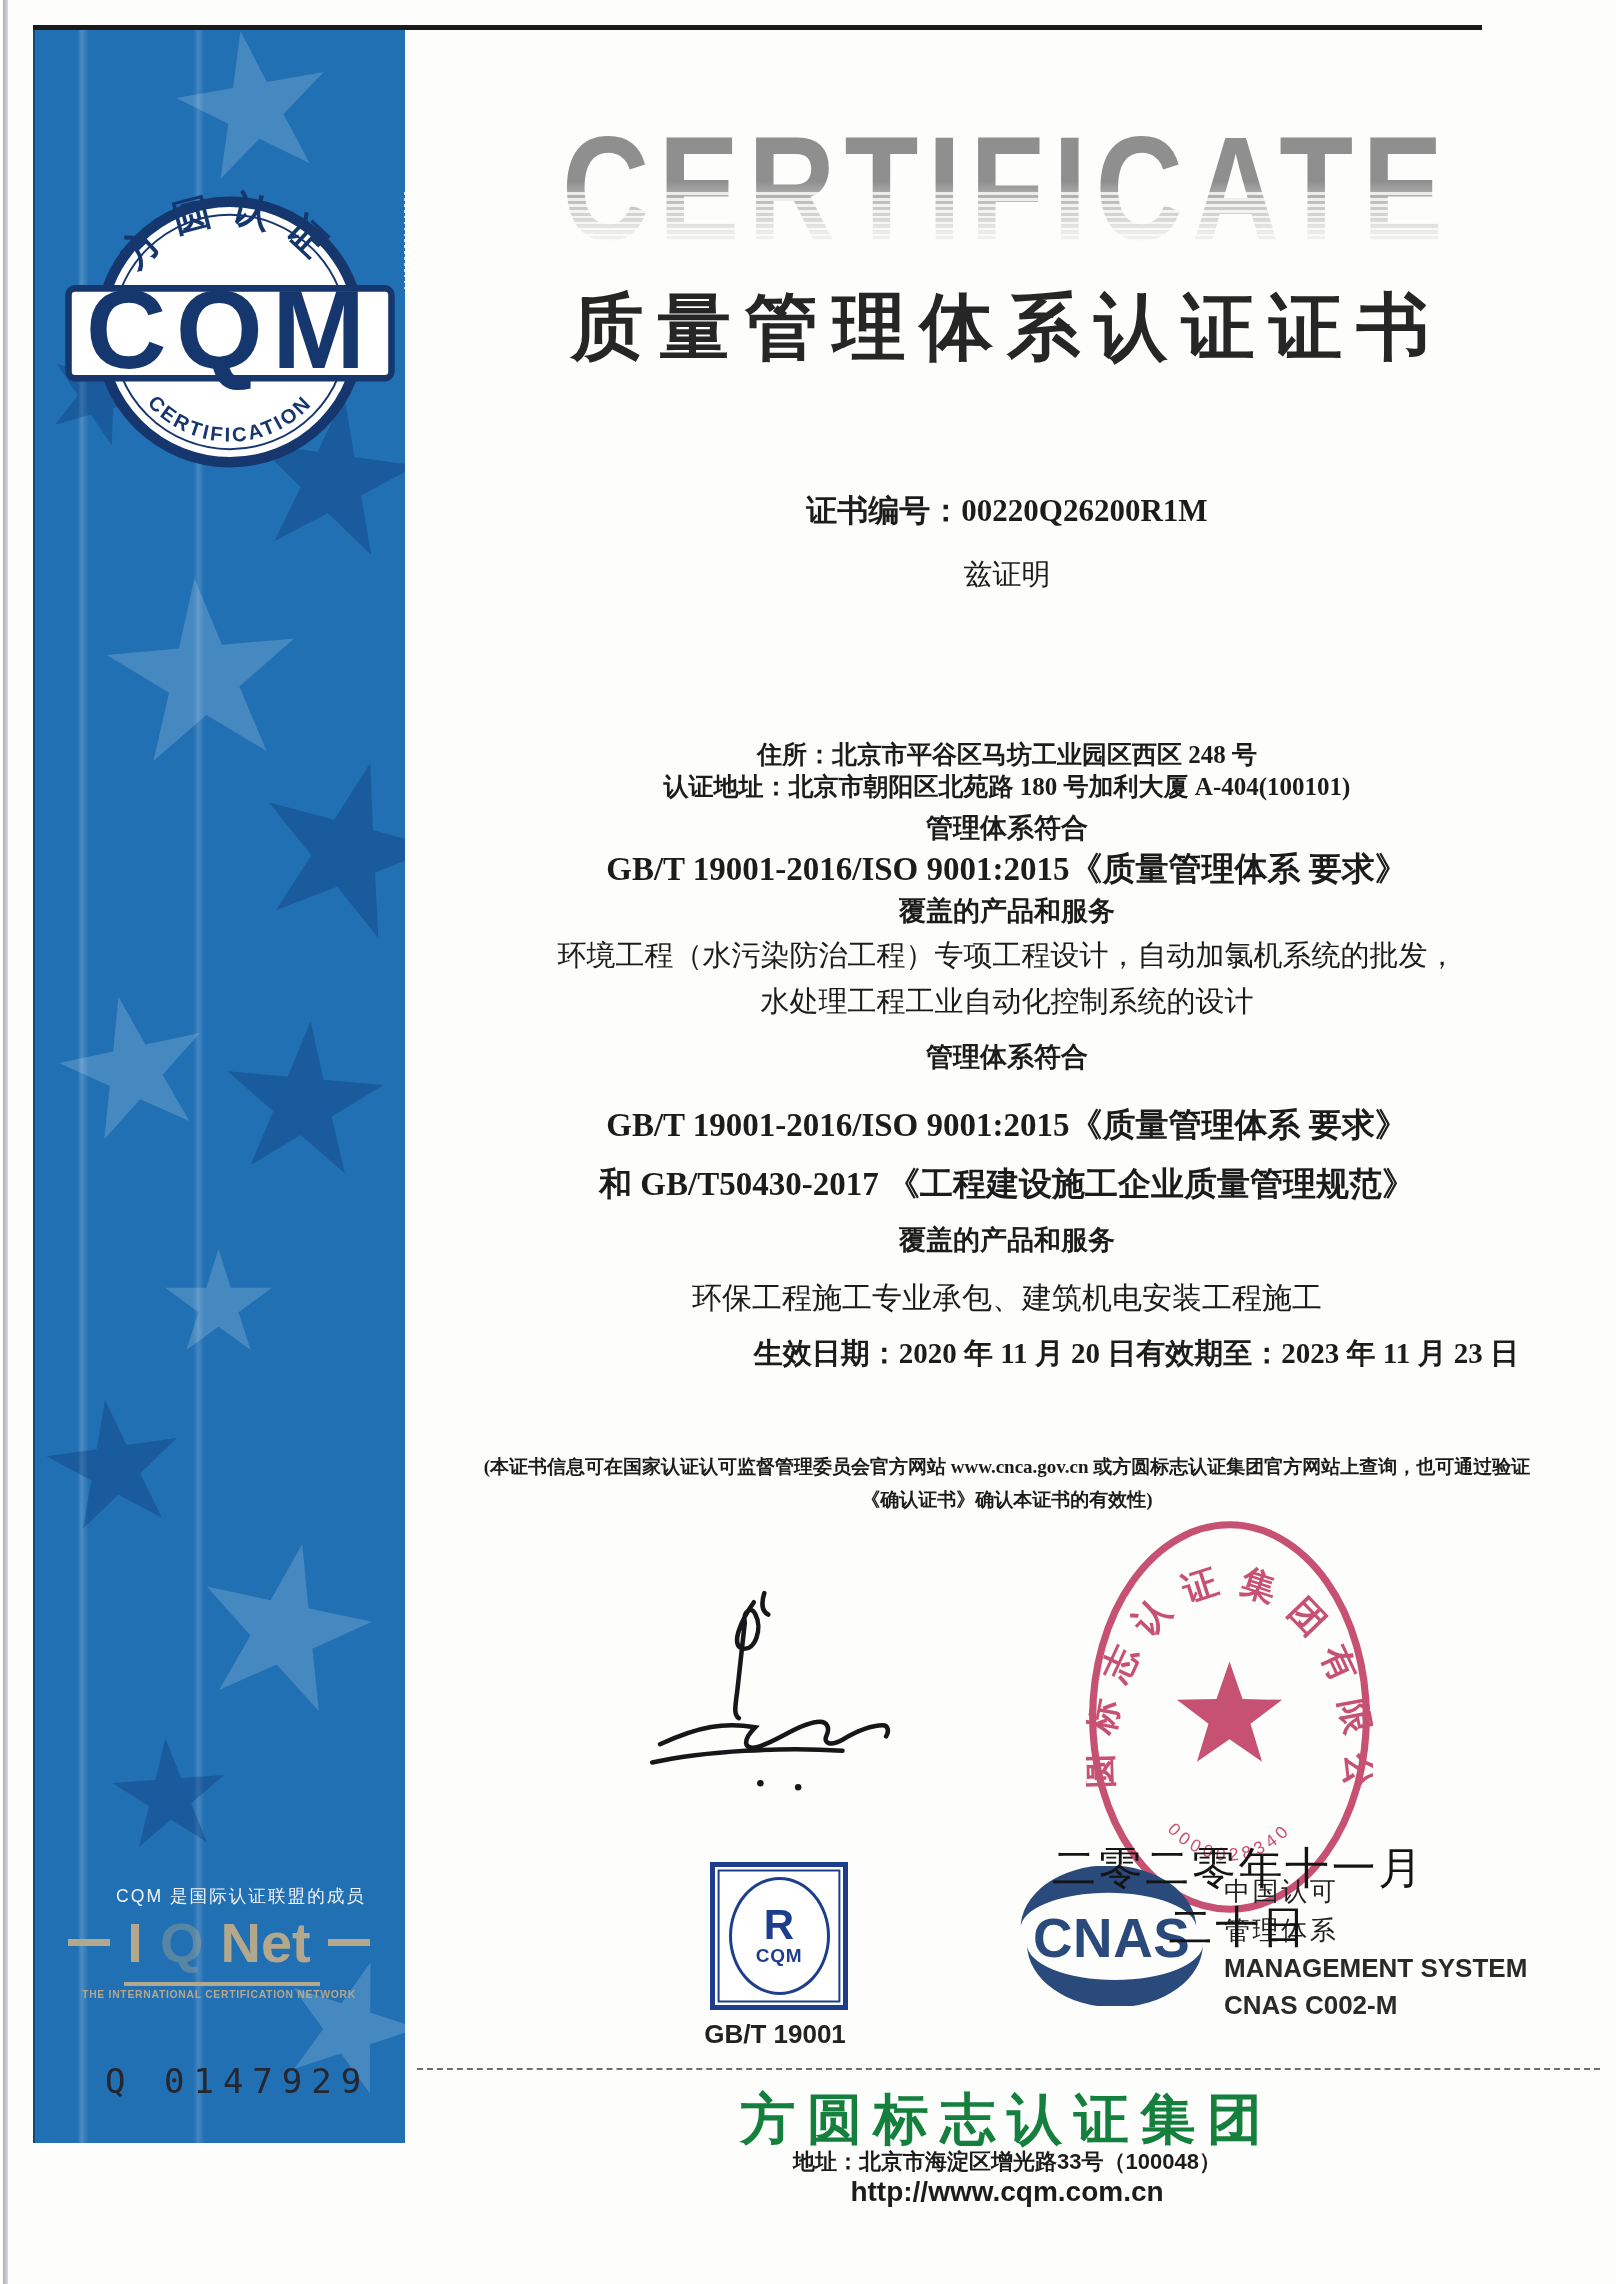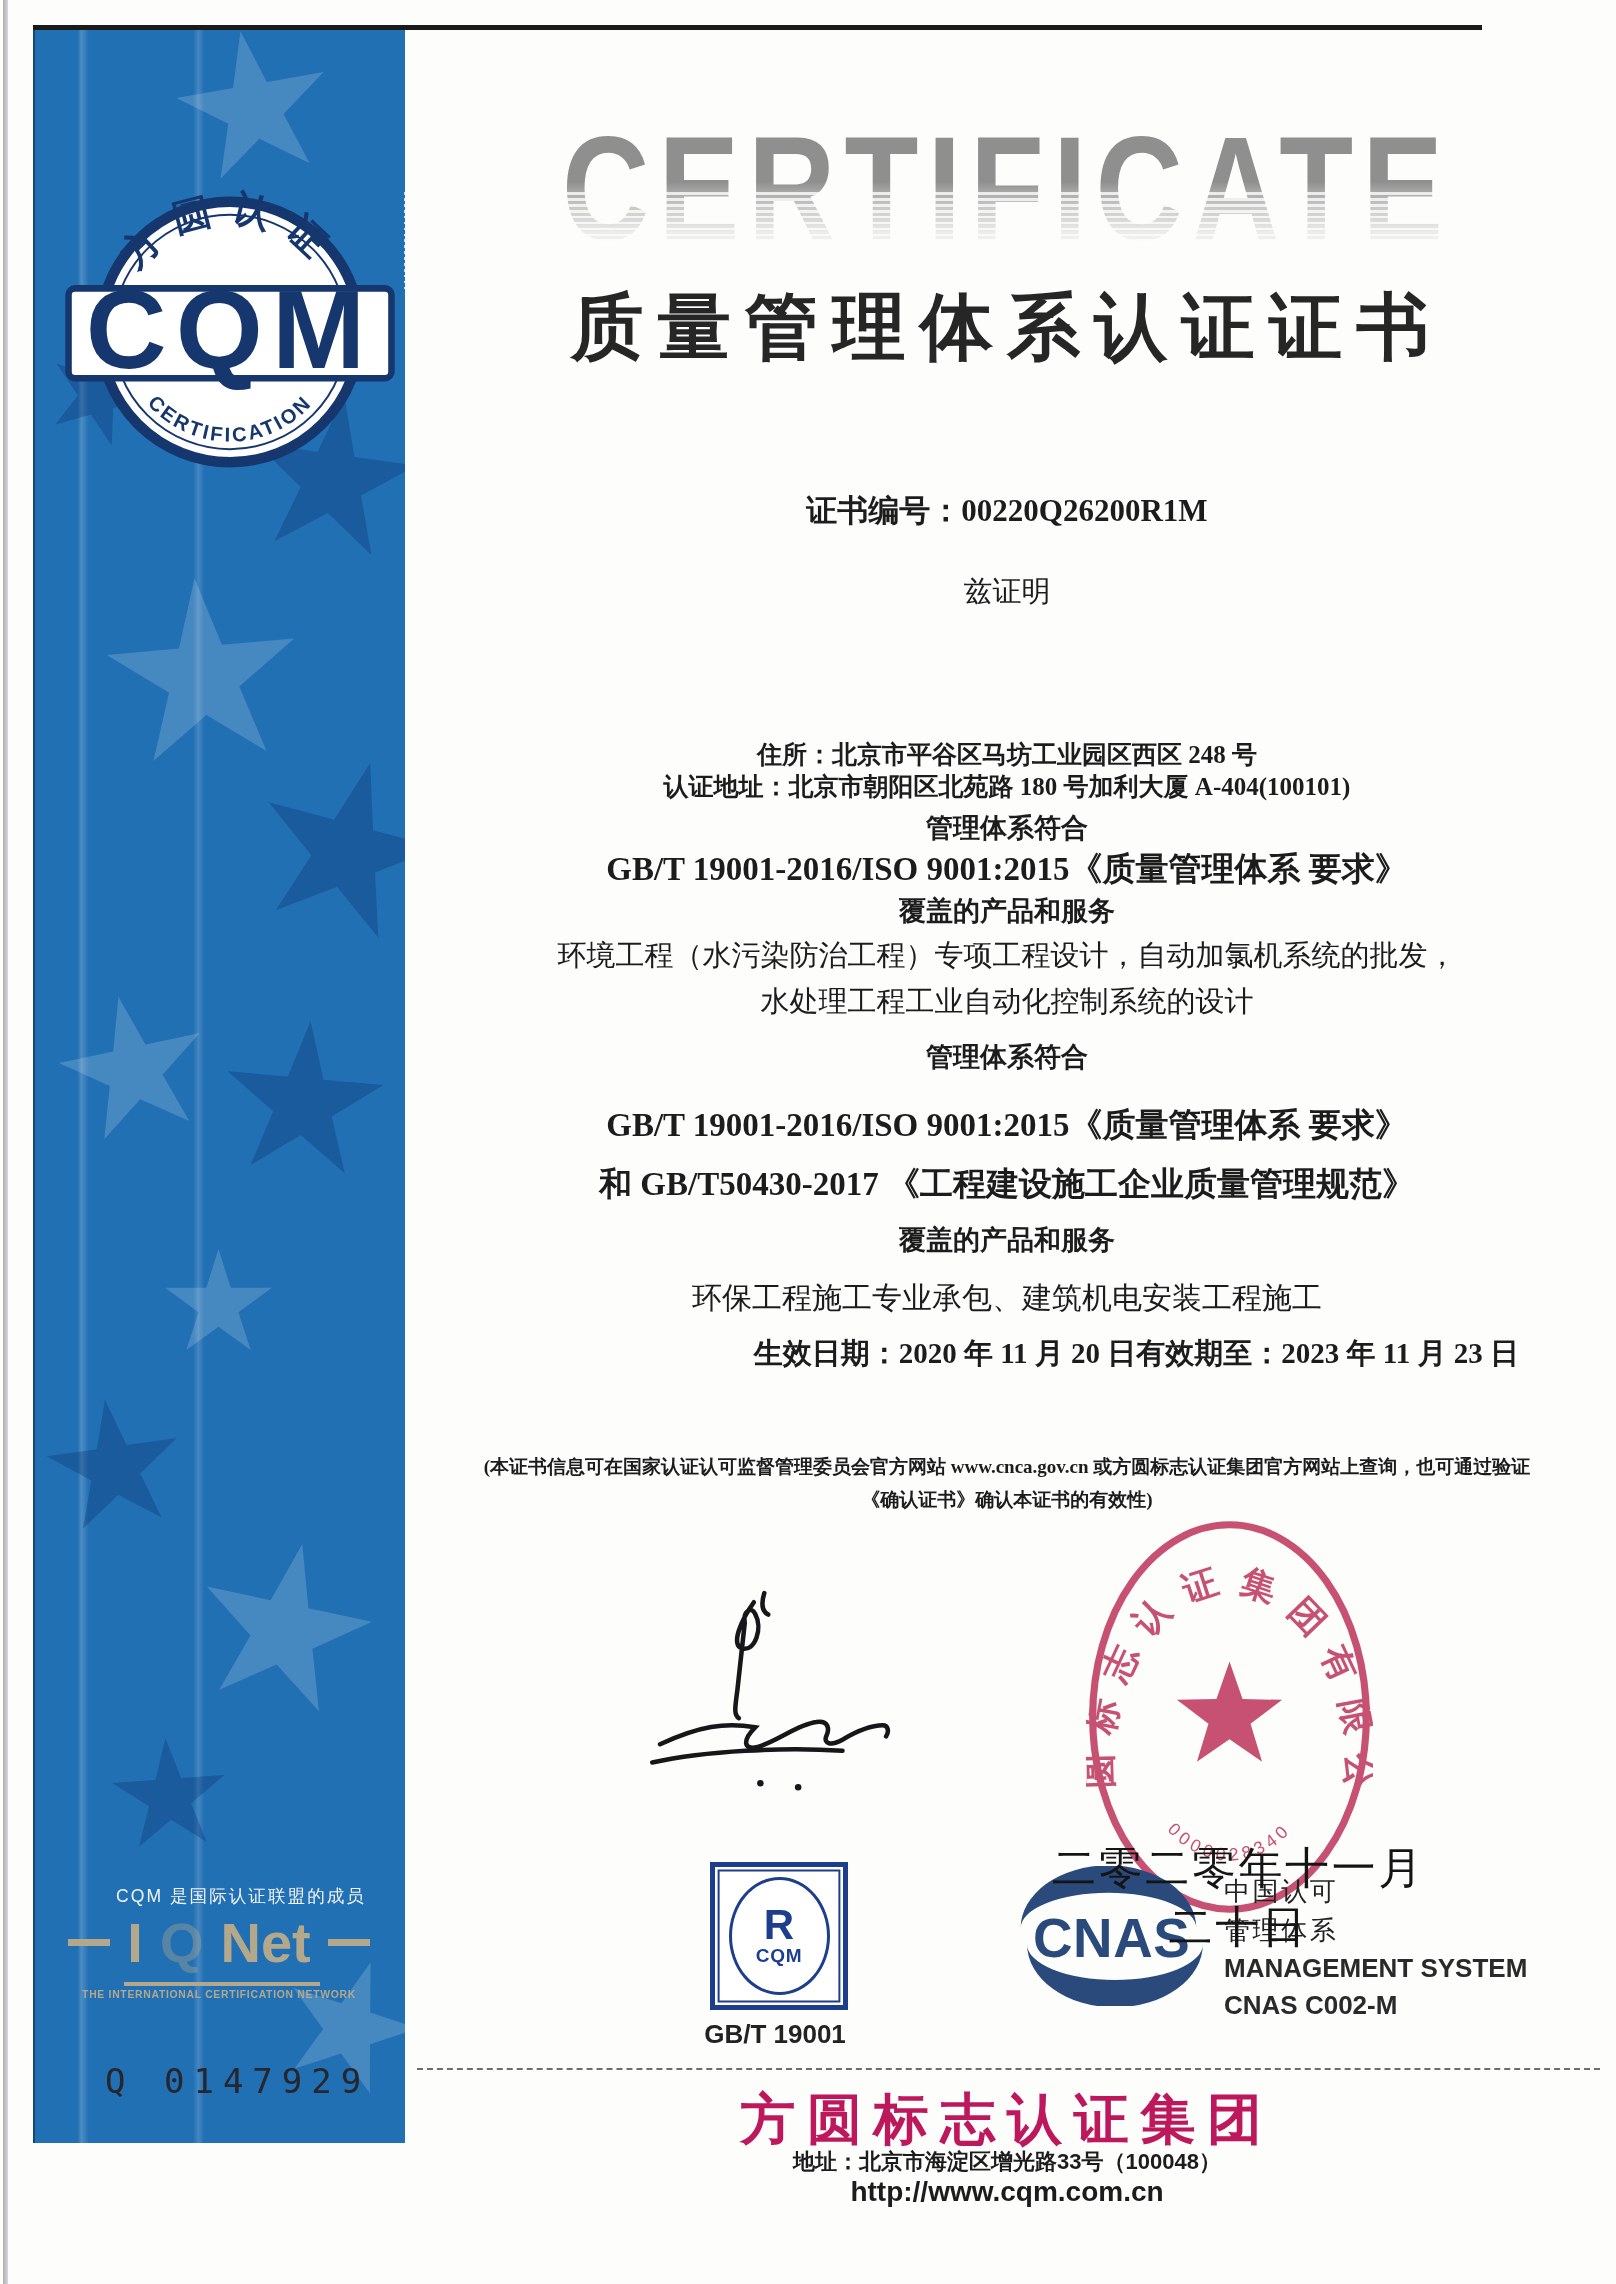--- a/index.html
+++ b/index.html
@@ -44,21 +44,21 @@
       font-family:"Liberation Sans",sans-serif;font-weight:bold;font-size:121px;letter-spacing:9px;
       transform:scaleY(1.22);transform-origin:top;
       -webkit-mask-image:linear-gradient(180deg,#000 0 46%,rgba(0,0,0,.5) 60%,rgba(0,0,0,.15) 76%,transparent 94%);
       mask-image:linear-gradient(180deg,#000 0 46%,rgba(0,0,0,.5) 60%,rgba(0,0,0,.15) 76%,transparent 94%);}
   .wm-streaks{top:189px;left:0;right:0;height:104px;
       background:repeating-linear-gradient(180deg,rgba(253,253,252,0) 0 3.3px,rgba(253,253,252,.8) 3.3px 5.9px);}
   .title{top:279px;font-family:"Liberation Sans",sans-serif;font-weight:900;font-size:73px;
       letter-spacing:14.3px;color:#262626;}
   .sans{font-family:"Liberation Sans",sans-serif;}
   .certno{top:490px;font-size:31px;font-weight:bold;}
-  .hereby{top:555px;font-size:29px;margin-top:17px;}
+  .hereby{top:555px;font-size:29px;}
   .company{top:604px;font-size:53px;letter-spacing:2.6px;color:#111;}
   .credit{top:709px;font-size:24px;font-weight:bold;}
   .addr1{top:738px;font-size:25px;font-weight:bold;}
   .addr2{top:770px;font-size:25px;font-weight:bold;}
   .s1head{top:810px;font-size:27px;font-weight:900;}
   .s1std{top:847px;font-size:33px;font-weight:900;}
   .s1cover{top:893px;font-size:27px;font-weight:900;}
   .s1scope1{top:936px;font-size:29px;}
   .s1scope2{top:982px;font-size:29px;}
   .s2head{top:1039px;font-size:27px;font-weight:900;}
@@ -90,21 +90,21 @@
       font-weight:bold;font-size:26px;color:#222;}
 
   
   .cnas-svg{left:611px;top:1866px;}
   .cnas-text{left:820px;top:1872px;font-family:"Liberation Sans",sans-serif;color:#222;}
   .cnas-text .zh{font-size:26px;line-height:39px;letter-spacing:2.6px;}
   .cnas-text .en{font-size:26px;line-height:37px;font-weight:bold;color:#2a2a2a;}
 
   .divider{left:13px;top:2068px;width:1183px;border-top:2.6px dashed #4a4a4a;opacity:.8;}
   .foot-org{top:2083px;font-family:"Liberation Sans",sans-serif;font-weight:900;font-size:55px;
-      letter-spacing:11.7px;color:#be185d;}
+      letter-spacing:11.7px;color:#15803d;}
   .foot-addr{top:2147px;font-size:22px;font-weight:bold;font-family:"Liberation Sans",sans-serif;}
   .foot-url{top:2176px;font-size:28px;font-weight:900;font-family:"Liberation Sans",sans-serif;}
 </style>
 </head>
 <body>
 
 <div class="page">
 
   <div class="abs scan-edge"></div>
   <div class="abs top-rule"></div>

